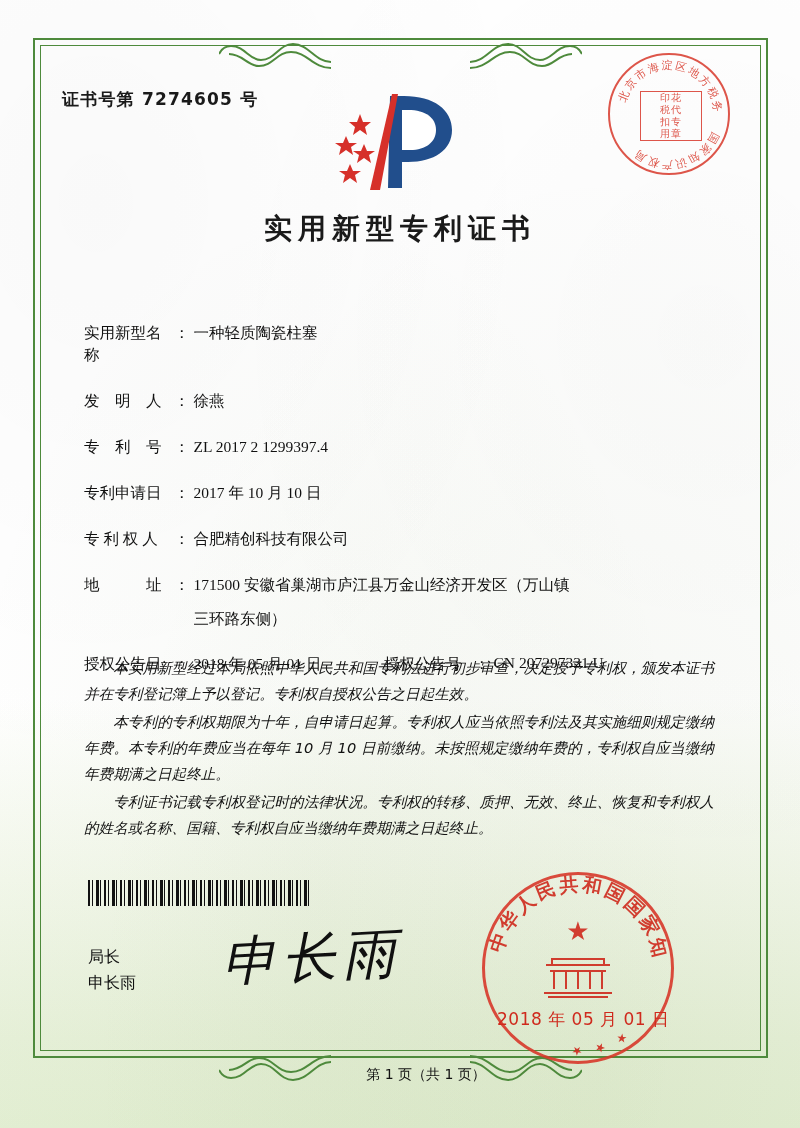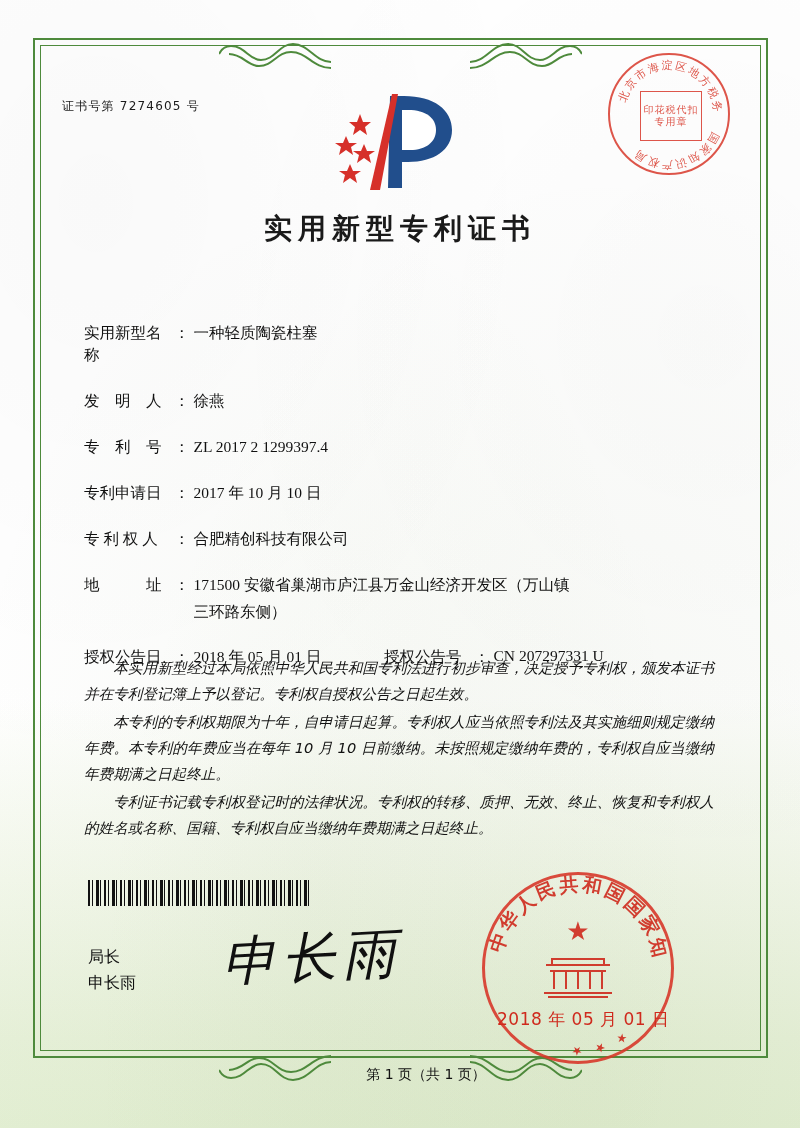--- a/index.html
+++ b/index.html
@@ -96,21 +96,21 @@
     height: 50px;
     border: 1.2px solid #d8392b;
     display: flex;
     flex-wrap: wrap;
     align-content: center;
     justify-content: center;
     font-size: 10px;
     line-height: 12px;
     letter-spacing: 1px;
     font-family: "DejaVu Sans", sans-serif;
-    padding: 2px;
+    padding: 18px;
     box-sizing: border-box;
     text-align: center;
   }
   .stamp-big {
     position: absolute;
     left: 482px;
     top: 872px;
     width: 192px;
     height: 192px;
     border-radius: 50%;
@@ -146,25 +146,26 @@
     font-size: 28px;
     letter-spacing: 6px;
     font-weight: bold;
     color: #1a1a1a;
     font-family: "DejaVu Sans", sans-serif;
   }
   
   .cert-no {
     position: absolute;
     left: 62px;
-    top: 98px;
-    font-size: 12px;
+    top: 88px;
+    font-size: 17px;
     letter-spacing: 1.2px;
     color: #1a1a1a;
     font-family: "DejaVu Sans", sans-serif;
+    font-weight: bold;
   }
   
   .fields {
     position: absolute;
     left: 84px;
     top: 322px;
     width: 640px;
     font-family: Liberation Serif, serif;
     font-size: 15.5px;
     color: #111;
@@ -184,21 +185,21 @@
   }
   .field-colon {
     flex: 0 0 auto;
     padding: 0 4px 0 0;
   }
   .field-value {
     flex: 1 1 auto;
   }
   .field-value .cont {
     display: block;
-    margin-top: 5px;
+    margin-top: 12px;
   }
   .row-two {
     display: flex;
     margin-top: 2px;
     margin-bottom: 8px;
   }
   .row-two .half-left {
     width: 300px;
     display: flex;
   }

